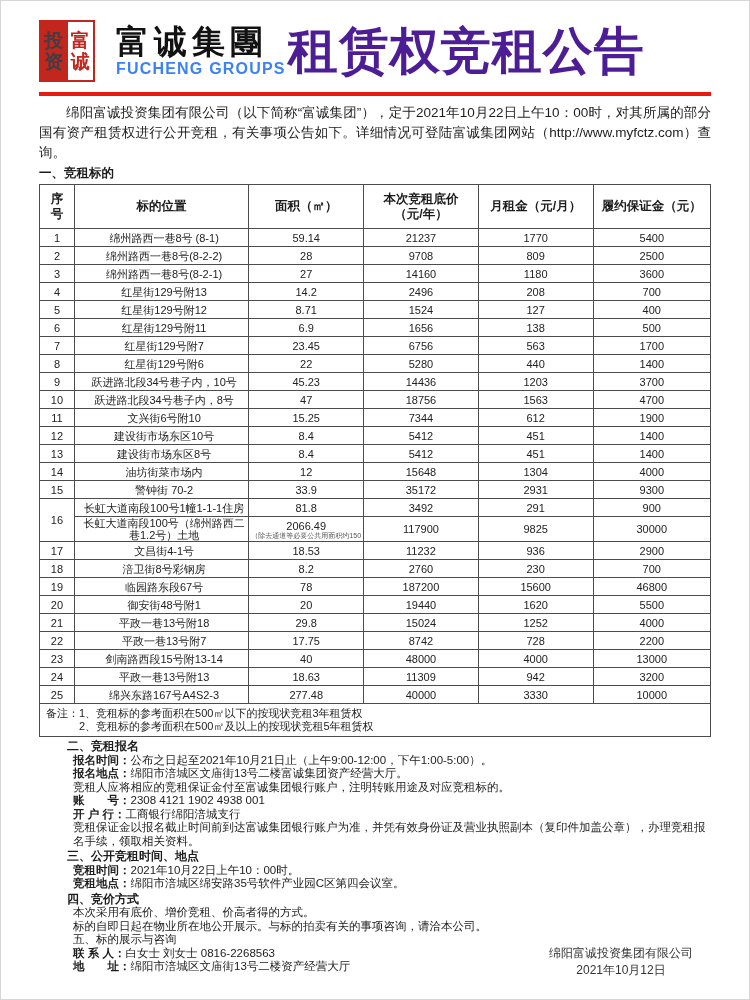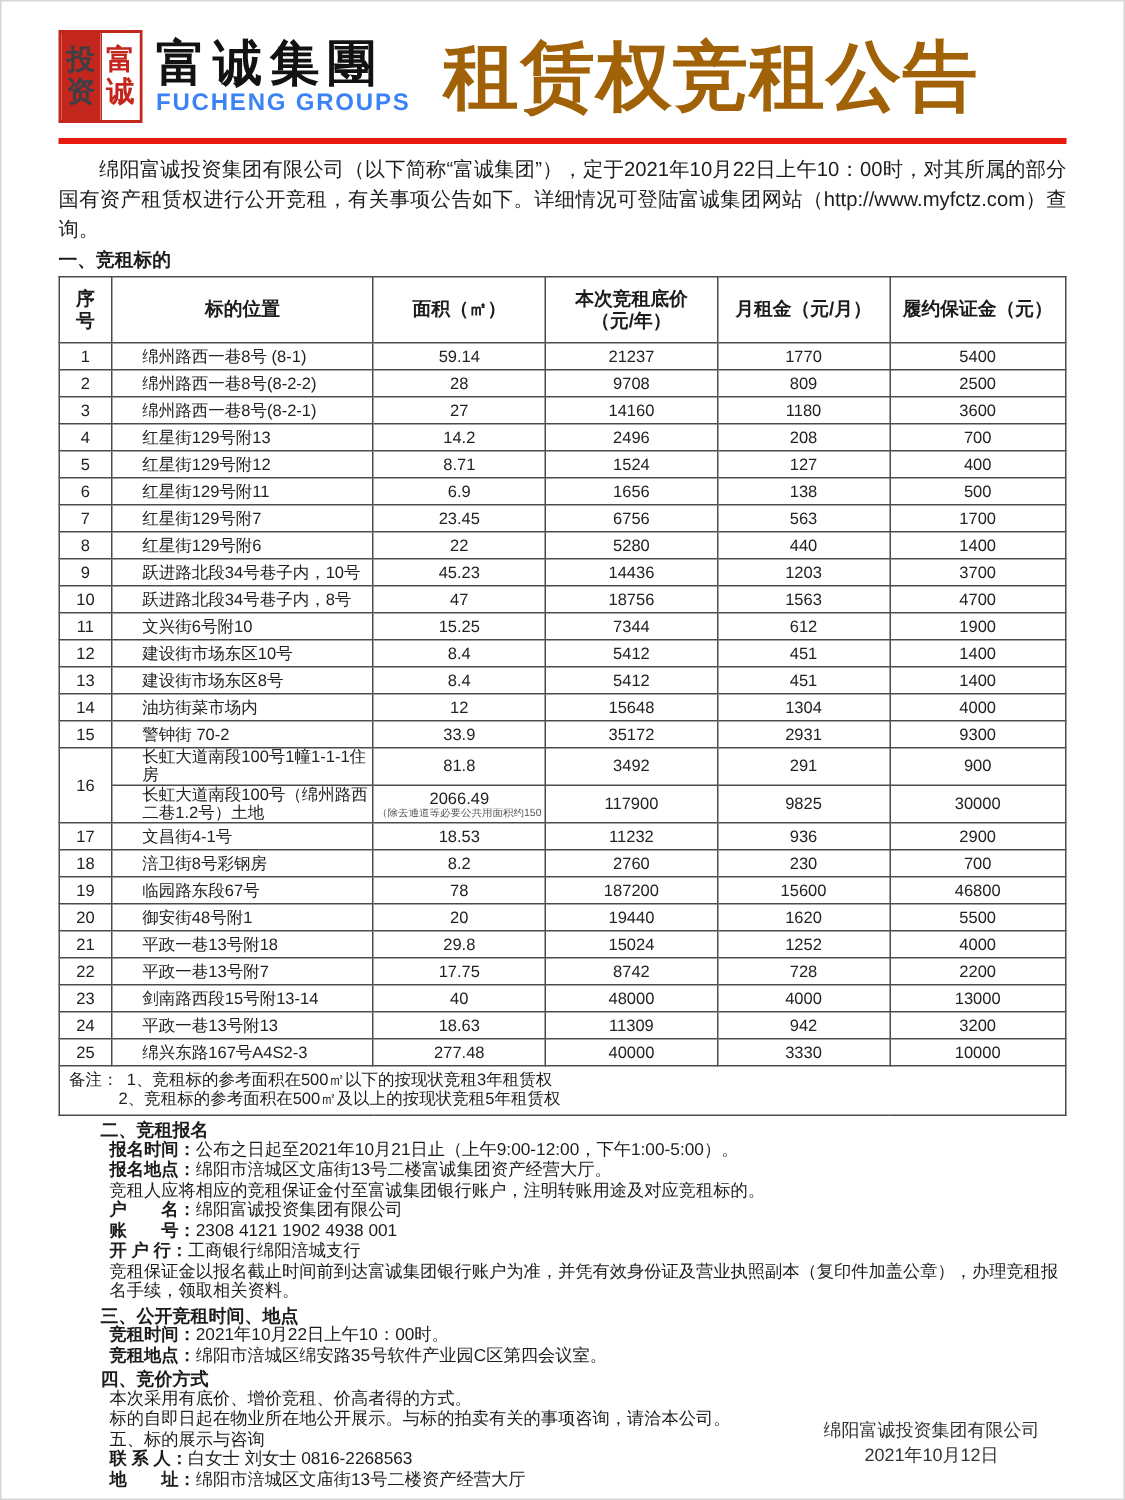--- a/index.html
+++ b/index.html
@@ -9,38 +9,38 @@
     padding:12px 38px 0 38px;
     font-family:"Liberation Sans","DejaVu Sans",sans-serif;color:#1c1c1c;
   }
   
   .header-row{display:flex;align-items:center;height:76px;}
   .seal{width:56px;height:62px;display:flex;border:2px solid #c3261c;box-sizing:border-box;flex:none;}
   .seal-col{flex:1;display:flex;flex-direction:column;align-items:center;justify-content:center;
     font-weight:bold;font-size:19px;line-height:21px;}
   .seal-col.left{background:#c3261c;color:#3e3e46;}
   .seal-col.right{background:#fff;color:#c3261c;border-left:1px solid #c3261c;}
-  .logo-text{margin-left:9px;flex:none;}
+  .logo-text{margin-left:21px;flex:none;}
   .company-cn{font-size:33px;font-weight:bold;letter-spacing:5px;color:#121212;line-height:36px;white-space:nowrap;}
   .company-en{font-size:16px;font-weight:bold;letter-spacing:1.2px;color:#3b82f6;line-height:18px;}
-  .main-title{color:#a16207;font-size:50px;font-weight:900;letter-spacing:1px;margin-left:22px;white-space:nowrap;line-height:60px;}
+  .main-title{color:#4c1d95;font-size:50px;font-weight:900;letter-spacing:1px;margin-left:2px;white-space:nowrap;line-height:60px;}
   .red-rule{height:4px;background:#e8190f;margin-top:3px;}
   
   .intro{font-size:13.5px;line-height:20px;margin:7px 0 3px 0;text-indent:2em;text-align:justify;}
   
   .block-title{font-size:12.5px;font-weight:bold;margin:3px 0 3px 0;line-height:15px;}
   table.lots{width:100%;border-collapse:collapse;table-layout:fixed;}
   table.lots th,table.lots td{border:1px solid #4c4c4c;box-sizing:border-box;}
   table.lots th{font-size:12.5px;font-weight:bold;height:44px;white-space:pre-line;text-align:center;padding:0 1px;line-height:15px;}
   table.lots td{font-size:11px;height:18px;text-align:center;padding:0 2px;line-height:12px;color:#222;}
-  table.lots td.loc{text-align:left;padding-left:20px;}
+  table.lots td.loc{text-align:center;padding-left:7px;}
   .col-no{width:5.2%;} .col-loc{width:26%;} .col-area{width:17.1%;}
   .col-base{width:17.1%;} .col-rent{width:17.1%;} .col-dep{width:17.5%;}
   .area-note{font-size:7px;color:#555;line-height:7px;white-space:nowrap;overflow:hidden;}
-  tr.notes-row td{text-align:center;height:auto;padding:3px 6px;font-size:11px;line-height:13px;}
+  tr.notes-row td{text-align:left;height:auto;padding:3px 6px;font-size:11px;line-height:13px;}
   .notes-flex{display:flex;}
   .notes-label{font-weight:normal;flex:none;}
   
   .sections{margin-top:3px;}
   .sec-title{font-size:12px;font-weight:bold;line-height:13.5px;margin-top:2px;margin-left:28px;}
   .sec-line{font-size:11.5px;line-height:13.5px;padding-left:34px;}
   .sec-label{font-weight:bold;}
   
   .footer{position:absolute;right:56px;bottom:20px;text-align:center;font-size:12px;line-height:17px;color:#333;}
 </style>
@@ -373,21 +373,20 @@
       </tr>
     </tbody>
   </table>
 
   <div class="sections">
       <div class="sec">
         <div class="sec-title">二、竞租报名</div>
         <div class="sec-line"><span class="sec-label">报名时间：</span><span>公布之日起至2021年10月21日止（上午9:00-12:00，下午1:00-5:00）。</span></div>
         <div class="sec-line"><span class="sec-label">报名地点：</span><span>绵阳市涪城区文庙街13号二楼富诚集团资产经营大厅。</span></div>
         <div class="sec-line"><span>竞租人应将相应的竞租保证金付至富诚集团银行账户，注明转账用途及对应竞租标的。</span></div>
-        <div class="sec-line"><span class="sec-label">户　　名：</span><span>绵阳富诚投资集团有限公司</span></div>
         <div class="sec-line"><span class="sec-label">账　　号：</span><span>2308 4121 1902 4938 001</span></div>
         <div class="sec-line"><span class="sec-label">开 户 行：</span><span>工商银行绵阳涪城支行</span></div>
         <div class="sec-line"><span>竞租保证金以报名截止时间前到达富诚集团银行账户为准，并凭有效身份证及营业执照副本（复印件加盖公章），办理竞租报名手续，领取相关资料。</span></div>
       </div>
       <div class="sec">
         <div class="sec-title">三、公开竞租时间、地点</div>
         <div class="sec-line"><span class="sec-label">竞租时间：</span><span>2021年10月22日上午10：00时。</span></div>
         <div class="sec-line"><span class="sec-label">竞租地点：</span><span>绵阳市涪城区绵安路35号软件产业园C区第四会议室。</span></div>
       </div>
       <div class="sec">

